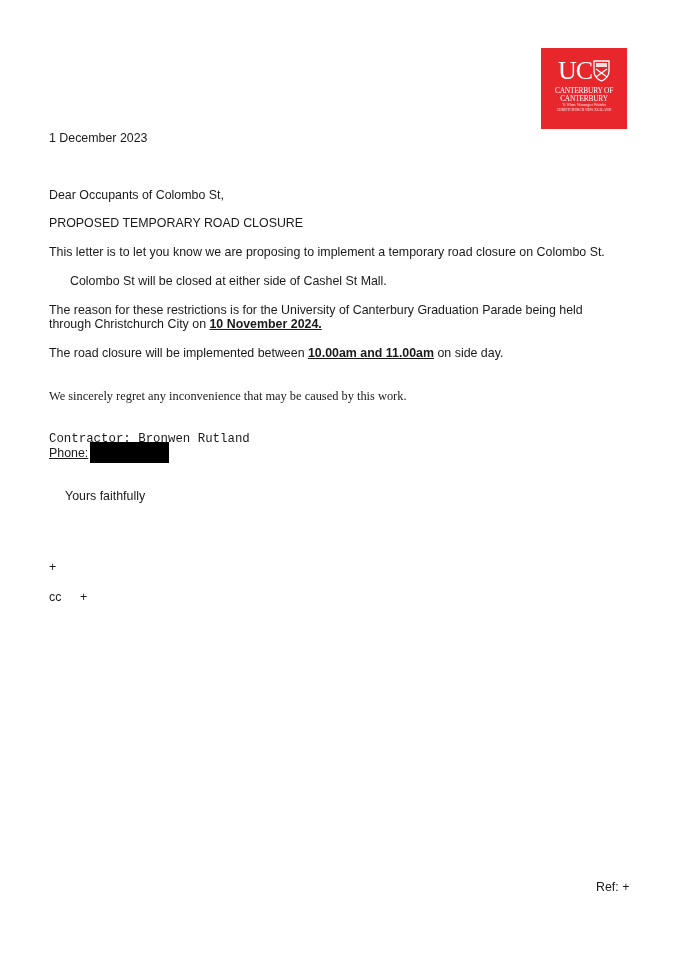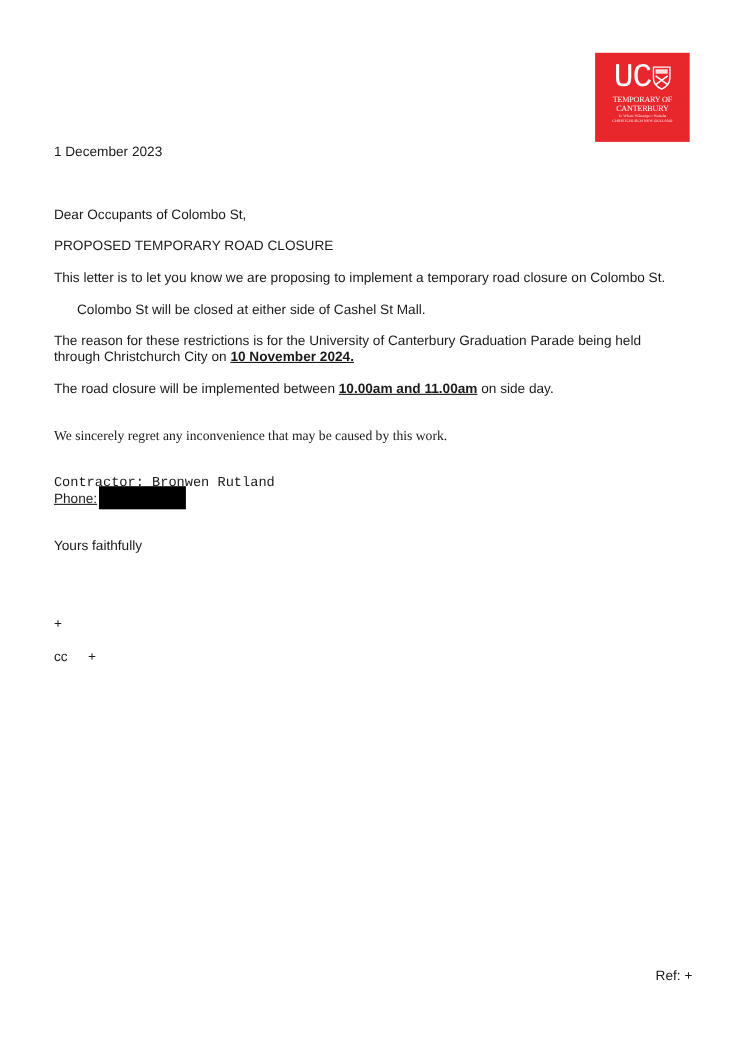--- a/index.html
+++ b/index.html
@@ -31,22 +31,22 @@
       padding-top: 9px;
       text-align: center;
     }
     .logo-top {
       display: flex;
       justify-content: center;
       align-items: flex-start;
       height: 30px;
     }
     .logo-uc {
-      font-family: Liberation Mono, monospace;
-      font-size: 30px;
+      font-family: Liberation Serif, serif;
+      font-size: 26px;
       line-height: 28px;
       letter-spacing: -1px;
       font-weight: normal;
     }
     .logo-crest {
       width: 17px;
       height: 22px;
       margin-left: 1px;
       margin-top: 3px;
     }
@@ -91,21 +91,21 @@
 
 <div class="logo">
   <div class="logo-top">
     <span class="logo-uc">UC</span>
     <svg class="logo-crest" viewBox="0 0 17 22">
       <path d="M1 1 H16 V11 C16 16 12 19.5 8.5 21 C5 19.5 1 16 1 11 Z" fill="none" stroke="#ffffff" stroke-width="1.3"></path>
       <rect x="3" y="3" width="11" height="4" fill="#ffffff" opacity="0.85"></rect>
       <path d="M3 9 L14 17 M14 9 L3 17" stroke="#ffffff" stroke-width="1.4"></path>
     </svg>
   </div>
-  <div class="logo-line1">TEMPORARY OF</div>
+  <div class="logo-line1">CANTERBURY OF</div>
   <div class="logo-line2">CANTERBURY</div>
   <div class="logo-line3">Te Whare Wānanga o Waitaha</div>
   <div class="logo-line4">CHRISTCHURCH NEW ZEALAND</div>
 </div>
 
 <div class="text-line" style="top:131px;">1 December 2023</div>
 
 <div class="text-line" style="top:188px;">Dear Occupants of Colombo St,</div>
 
 <div class="text-line bold" style="top:216px;">PROPOSED TEMPORARY ROAD CLOSURE</div>
@@ -122,20 +122,20 @@
 <div class="text-line" style="top:346px;">
   <span>The road closure will be implemented between </span><span class="u-bold">10.00am and 11.00am</span><span> on side day.</span>
 </div>
 
 <div class="text-line" style="top:389px;font-family:Liberation Serif, serif;">We sincerely regret any inconvenience that may be caused by this work.</div>
 
 <div class="text-line" style="top:432px;font-family:Liberation Mono, monospace;">Contractor: Bronwen Rutland</div>
 <div class="text-line" style="top:446px;text-decoration:underline;">Phone:</div>
 <div class="redaction"></div>
 
-<div class="text-line" style="top:489px;">Yours faithfully</div>
+<div class="text-line" style="top:489px;margin-left:16px;">Yours faithfully</div>
 
 <div class="text-line" style="top:560px;">+</div>
 
 <div class="text-line" style="top:590px;">cc</div>
 <div class="text-line" style="top:590px; left:80px;">+</div>
 
 <div class="ref">Ref: +</div>
 
 </body></html>

